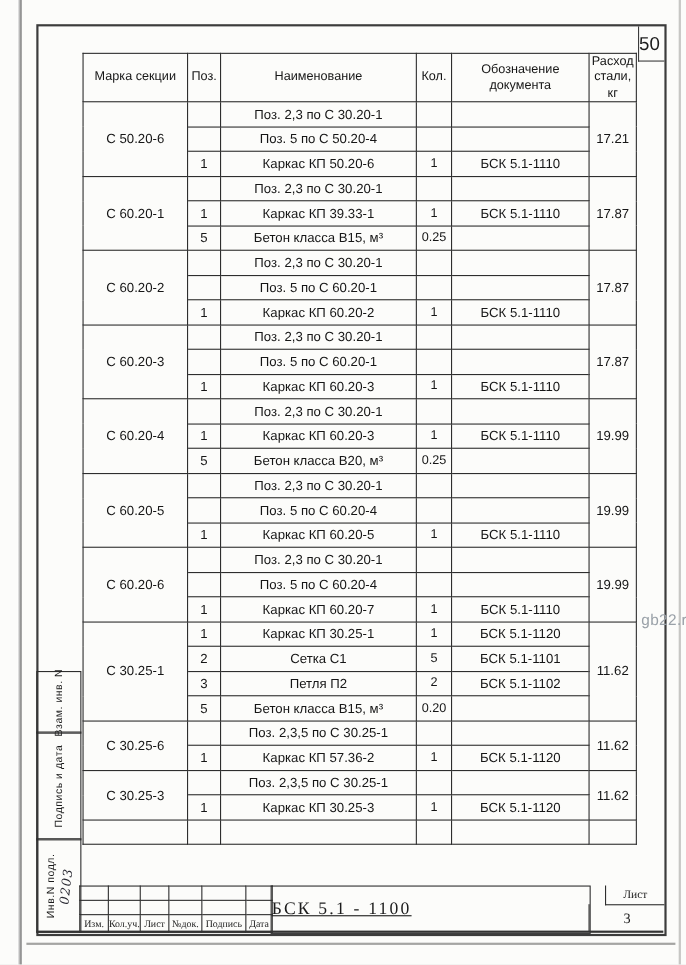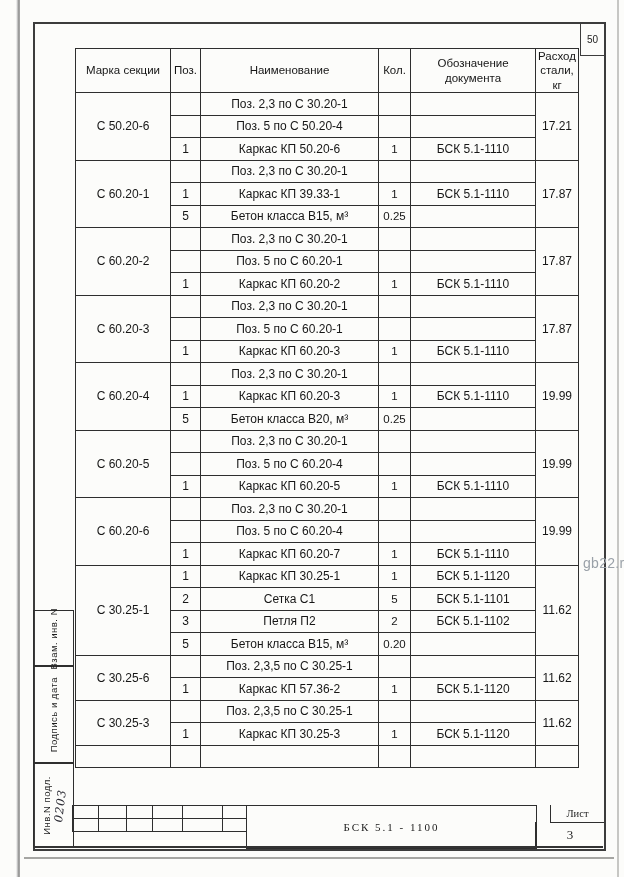--- a/index.html
+++ b/index.html
@@ -11,43 +11,43 @@
   
   .scan-left-edge{position:absolute;left:16px;top:0;width:4px;height:877px;
     background:linear-gradient(to right,#ffffff,#6b6b6b 70%,#9a9a9a);opacity:.75;}
   .scan-right-edge{position:absolute;left:617px;top:0;width:2px;height:877px;background:#b9b9b6;opacity:.8;}
   .scan-bottom-shadow{position:absolute;left:24px;top:857px;width:590px;height:2px;background:#8f8f8c;opacity:.8;}
 
   
   .frame{position:absolute;left:33px;top:22px;width:569px;height:825px;border:2px solid #3c3c3c;}
   .pagenum-box{position:absolute;left:580px;top:24px;width:23px;height:31px;
     border-left:1.5px solid #3c3c3c;border-bottom:1.5px solid #3c3c3c;
-    display:flex;align-items:center;justify-content:center;font-size:10px;}
+    display:flex;align-items:center;justify-content:flex-start;font-size:17px;}
 
   
   table.spec{position:absolute;left:75px;top:48px;border-collapse:collapse;table-layout:fixed;
     font-size:12px;color:#161616;}
   table.spec{border:1.6px solid #2e2e2e;}
   table.spec td,table.spec th{border:1px solid #2e2e2e;padding:0;overflow:hidden;white-space:nowrap;}
   table.spec th{font-weight:normal;height:43px;text-align:center;vertical-align:middle;
     white-space:normal;line-height:1.25;font-size:11.5px;}
   table.spec td{height:21.5px;vertical-align:middle;text-align:center;}
   td.col-name{text-align:left;padding-left:7px;}
   td.col-mark{text-align:center;}
   td.col-qty{font-size:11.5px;}
   col.c-mark{width:95px;}col.c-poz{width:30px;}col.c-name{width:178px;}
   col.c-qty{width:32px;}col.c-doc{width:125px;}col.c-cons{width:43px;}
   table.rev{position:absolute;left:72px;top:805px;border-collapse:collapse;table-layout:fixed;
     border:1.5px solid #2e2e2e;font-family:"Liberation Serif",serif;font-size:9px;}
   table.rev td{border:1px solid #2e2e2e;padding:0;text-align:center;vertical-align:middle;overflow:hidden;white-space:nowrap;}
   .rev-empty td{height:12px;}
   .rev-labels td{height:15px;}
   .center-box{position:absolute;left:246px;top:805px;width:289px;height:42px;
-    border:1.5px solid #2e2e2e;display:flex;align-items:center;justify-content:center;
-    font-family:"Liberation Serif",serif;font-size:11px;letter-spacing:2px;}
+    border:1.5px solid #2e2e2e;display:flex;align-items:center;
+    font-family:"Liberation Serif",serif;font-size:16px;letter-spacing:2px;text-decoration:underline;}
   .list-head{position:absolute;left:550px;top:805px;width:53px;height:17px;
     border-left:1.5px solid #2e2e2e;border-bottom:1.5px solid #2e2e2e;
     display:flex;align-items:center;justify-content:center;
     font-family:"Liberation Serif",serif;font-size:10.5px;}
   .list-num{position:absolute;left:535px;top:822px;width:68px;height:25px;
     border-left:1.5px solid #2e2e2e;display:flex;align-items:center;justify-content:center;
     font-family:"Liberation Serif",serif;font-size:13px;}
   .tb-bottom{position:absolute;left:33px;top:846px;width:570px;height:1.8px;background:#333;}
 
   
@@ -339,20 +339,28 @@
           <td></td>
       </tr>
       <tr class="rev-empty">
         <td></td>
           <td></td>
           <td></td>
         <td></td>
           <td></td>
           <td></td>
       </tr>
+      <tr class="rev-labels">
+        <td>Изм.</td>
+        <td>Кол.уч.</td>
+        <td>Лист</td>
+        <td>№док.</td>
+        <td>Подпись</td>
+        <td>Дата</td>
+      </tr>
     </tbody>
   </table>
 
   <div class="center-box">
     <span>БСК 5.1 - 1100</span>
   </div>
 
   <div class="list-head">
     <span>Лист</span>
   </div>

